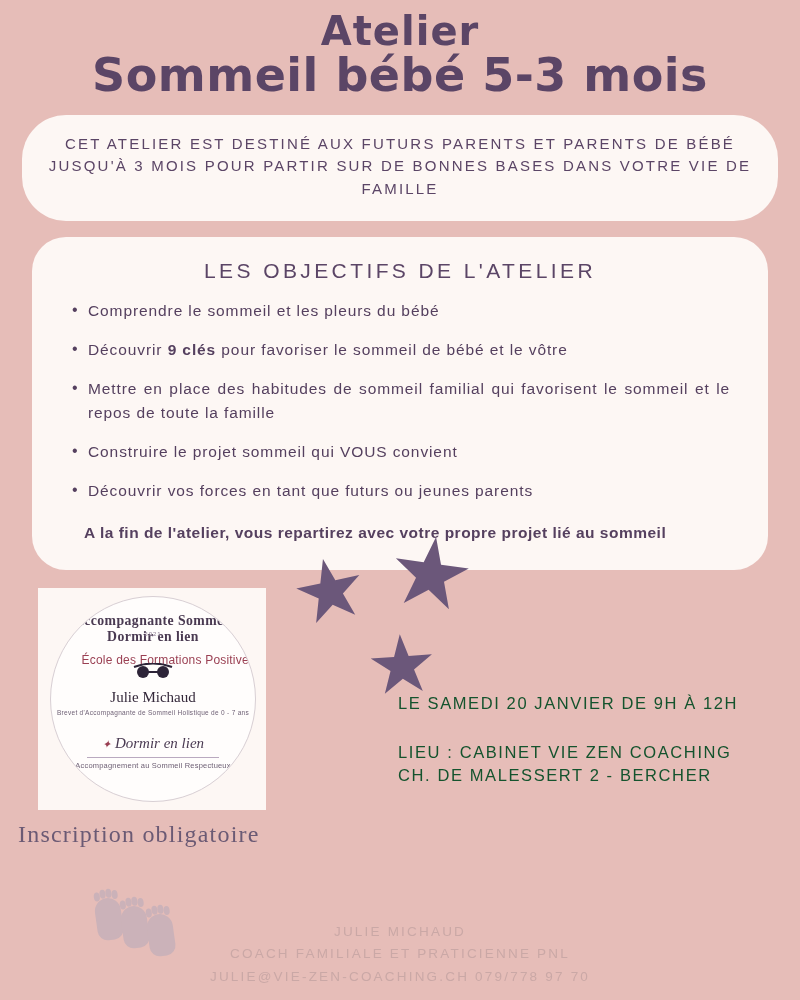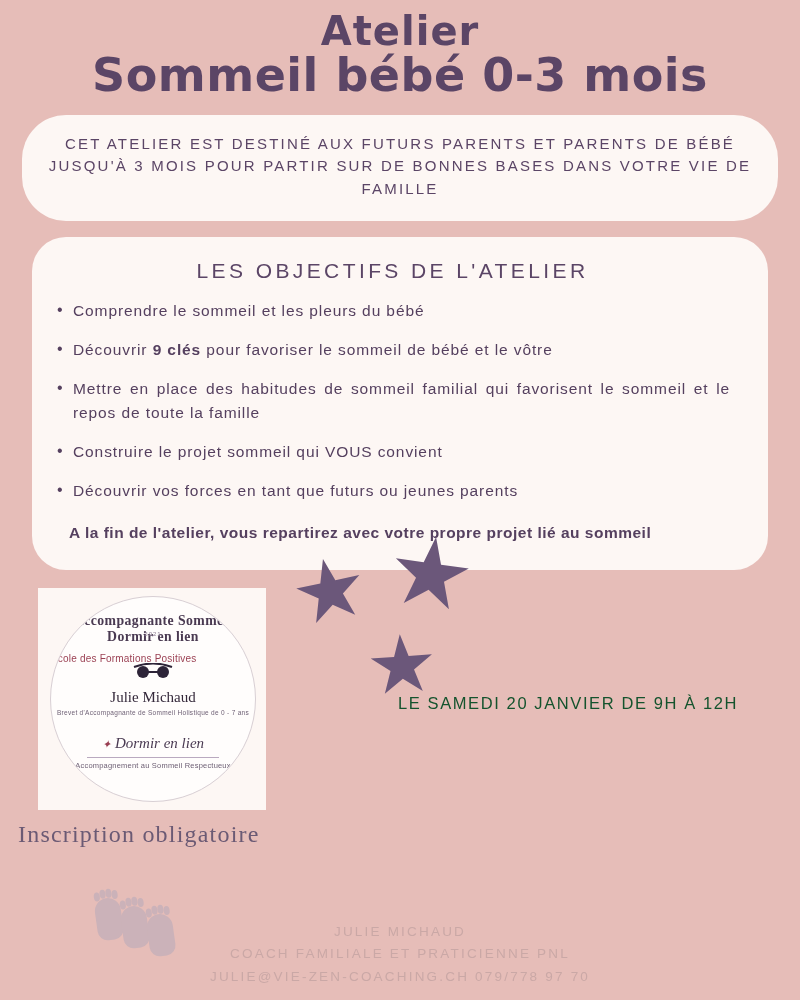--- a/index.html
+++ b/index.html
@@ -54,21 +54,21 @@
     line-height: 1.52;
     color: #5b4566;
     text-transform: uppercase;
   }
 
   
   .objectives {
     margin: 16px 32px 0 32px;
     background: #fdf7f4;
     border-radius: 34px;
-    padding: 22px 26px 26px 11px;
+    padding: 22px 26px 26px 26px;
   }
   .objectives h2 {
     margin: 0 0 16px 0;
     text-align: center;
     font-size: 21px;
     font-weight: normal;
     letter-spacing: 3.4px;
     color: #5b4566;
     text-transform: uppercase;
   }
@@ -155,23 +155,23 @@
     width: 100%;
     text-align: center;
     top: 34px;
     font-size: 6px;
     color: #8a7a90;
     letter-spacing: 1px;
   }
   .logo-mid-icon {
     position: absolute;
     width: 100%;
-    text-align: left;
+    text-align: right;
     top: 56px;
-    font-size: 10px;
+    font-size: 12px;
     color: #9a3f52;
     letter-spacing: 0.2px;
   }
   .logo-glasses {
     position: absolute;
     left: 50%;
     top: 66px;
     transform: translateX(-50%);
     width: 42px;
     height: 16px;
@@ -296,21 +296,21 @@
     letter-spacing: 2.2px;
     line-height: 1.65;
     text-transform: uppercase;
   }
 </style>
 </head>
 <body>
 
 <div class="title-block">
   <div class="title-line1">Atelier</div>
-  <div class="title-line2">Sommeil bébé 0-3 mois</div>
+  <div class="title-line2">Sommeil bébé 5-3 mois</div>
 </div>
 
 <div class="intro">
   <p>Cet atelier est destiné aux futurs parents et parents de bébé jusqu'à 3 mois pour partir sur de bonnes bases dans votre vie de famille</p>
 </div>
 
 <div class="objectives">
   <h2>Les objectifs de l'atelier</h2>
   <ul class="obj-list">
     <li>
@@ -384,19 +384,20 @@
       <i style="left:0;top:2px"></i>
         <i style="left:6px;top:0"></i>
         <i style="left:12px;top:0"></i>
         <i style="left:18px;top:2px"></i>
     </div>
   </div>
 </div>
 
 <div class="details">
   <p>Le samedi 20 janvier de 9h à 12h</p>
+  <p>Lieu : Cabinet Vie Zen Coaching Ch. de Malessert 2 - Bercher</p>
 </div>
 
 <div class="footer">
   <div>Julie Michaud</div>
   <div>Coach familiale et praticienne PNL</div>
   <div>julie@vie-zen-coaching.ch 079/778 97 70</div>
 </div>
 
 </body></html>

